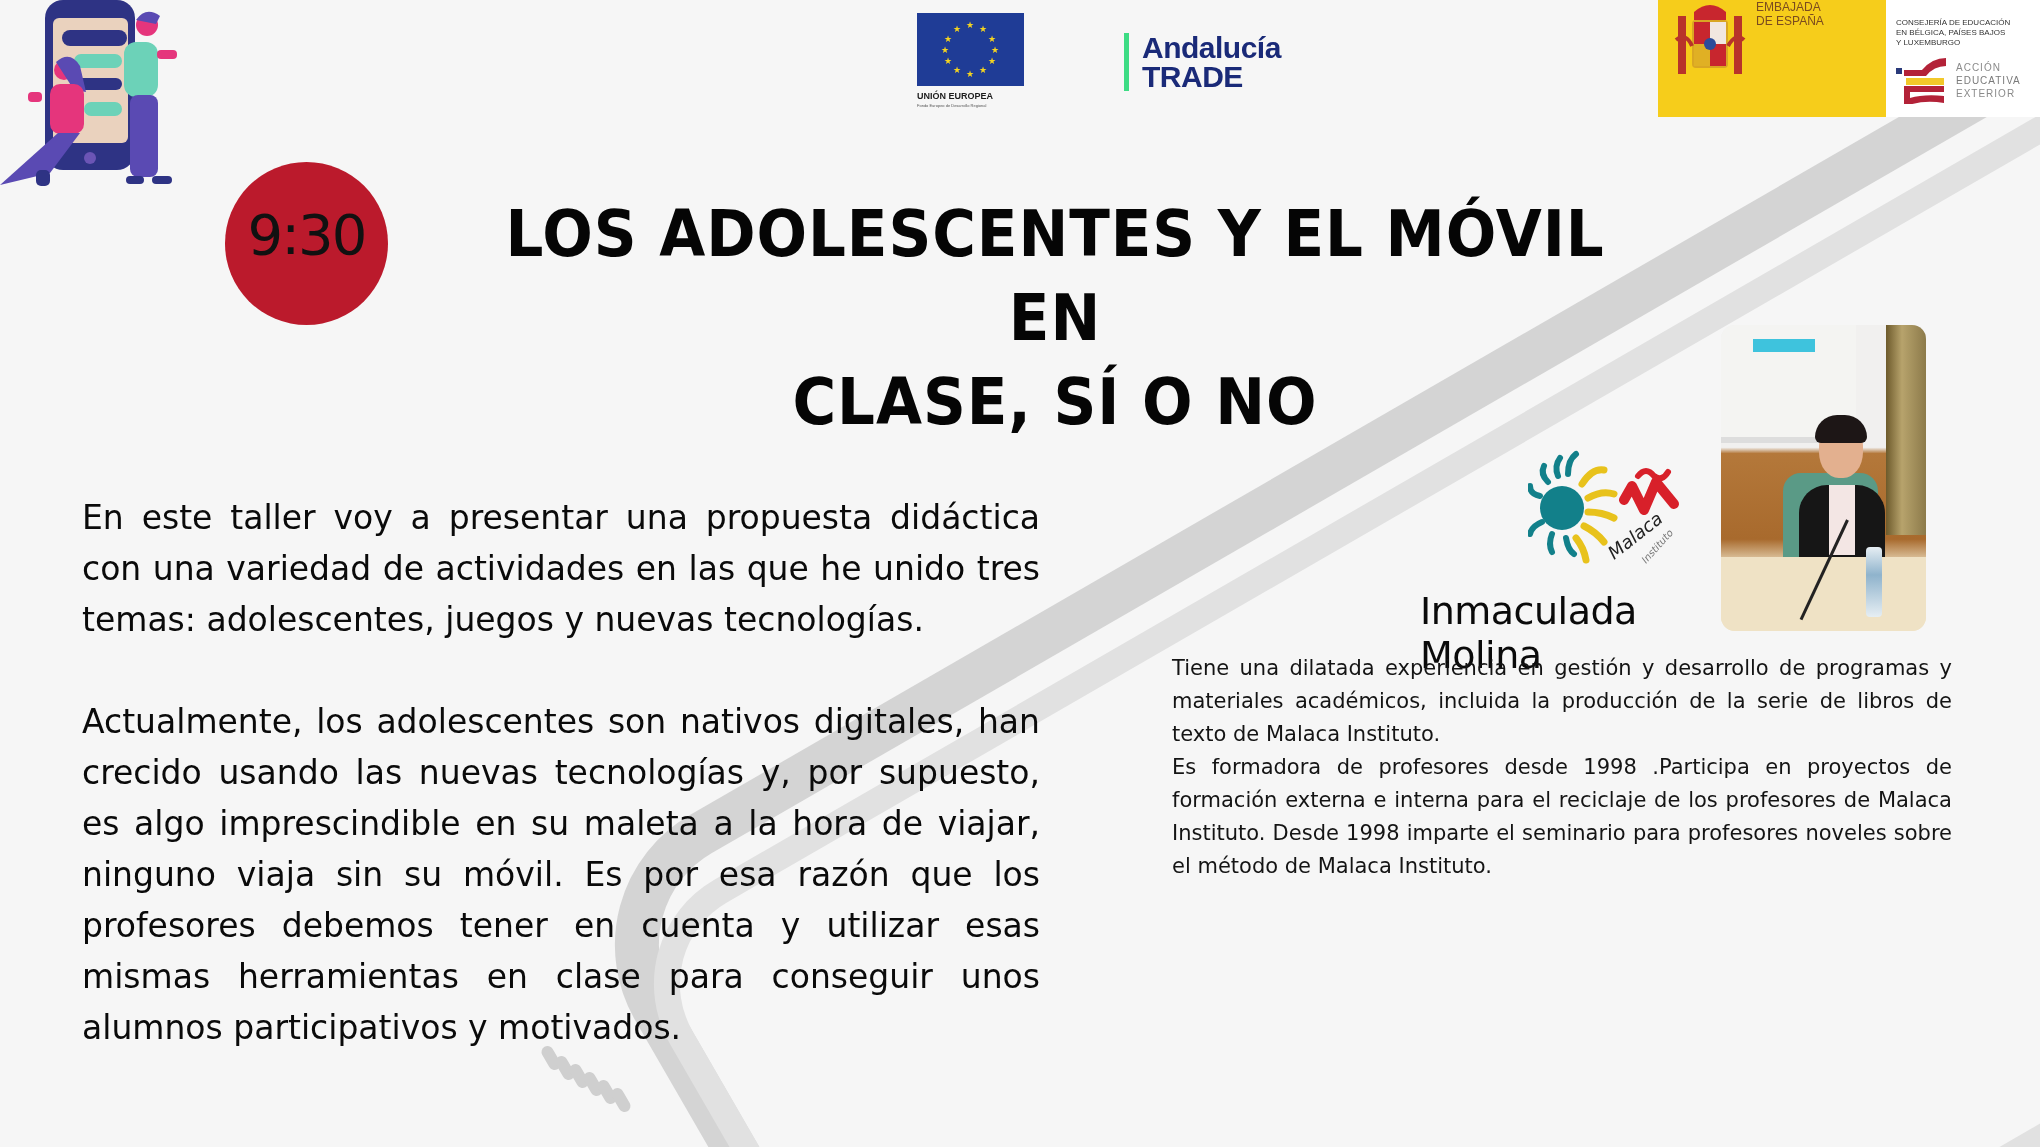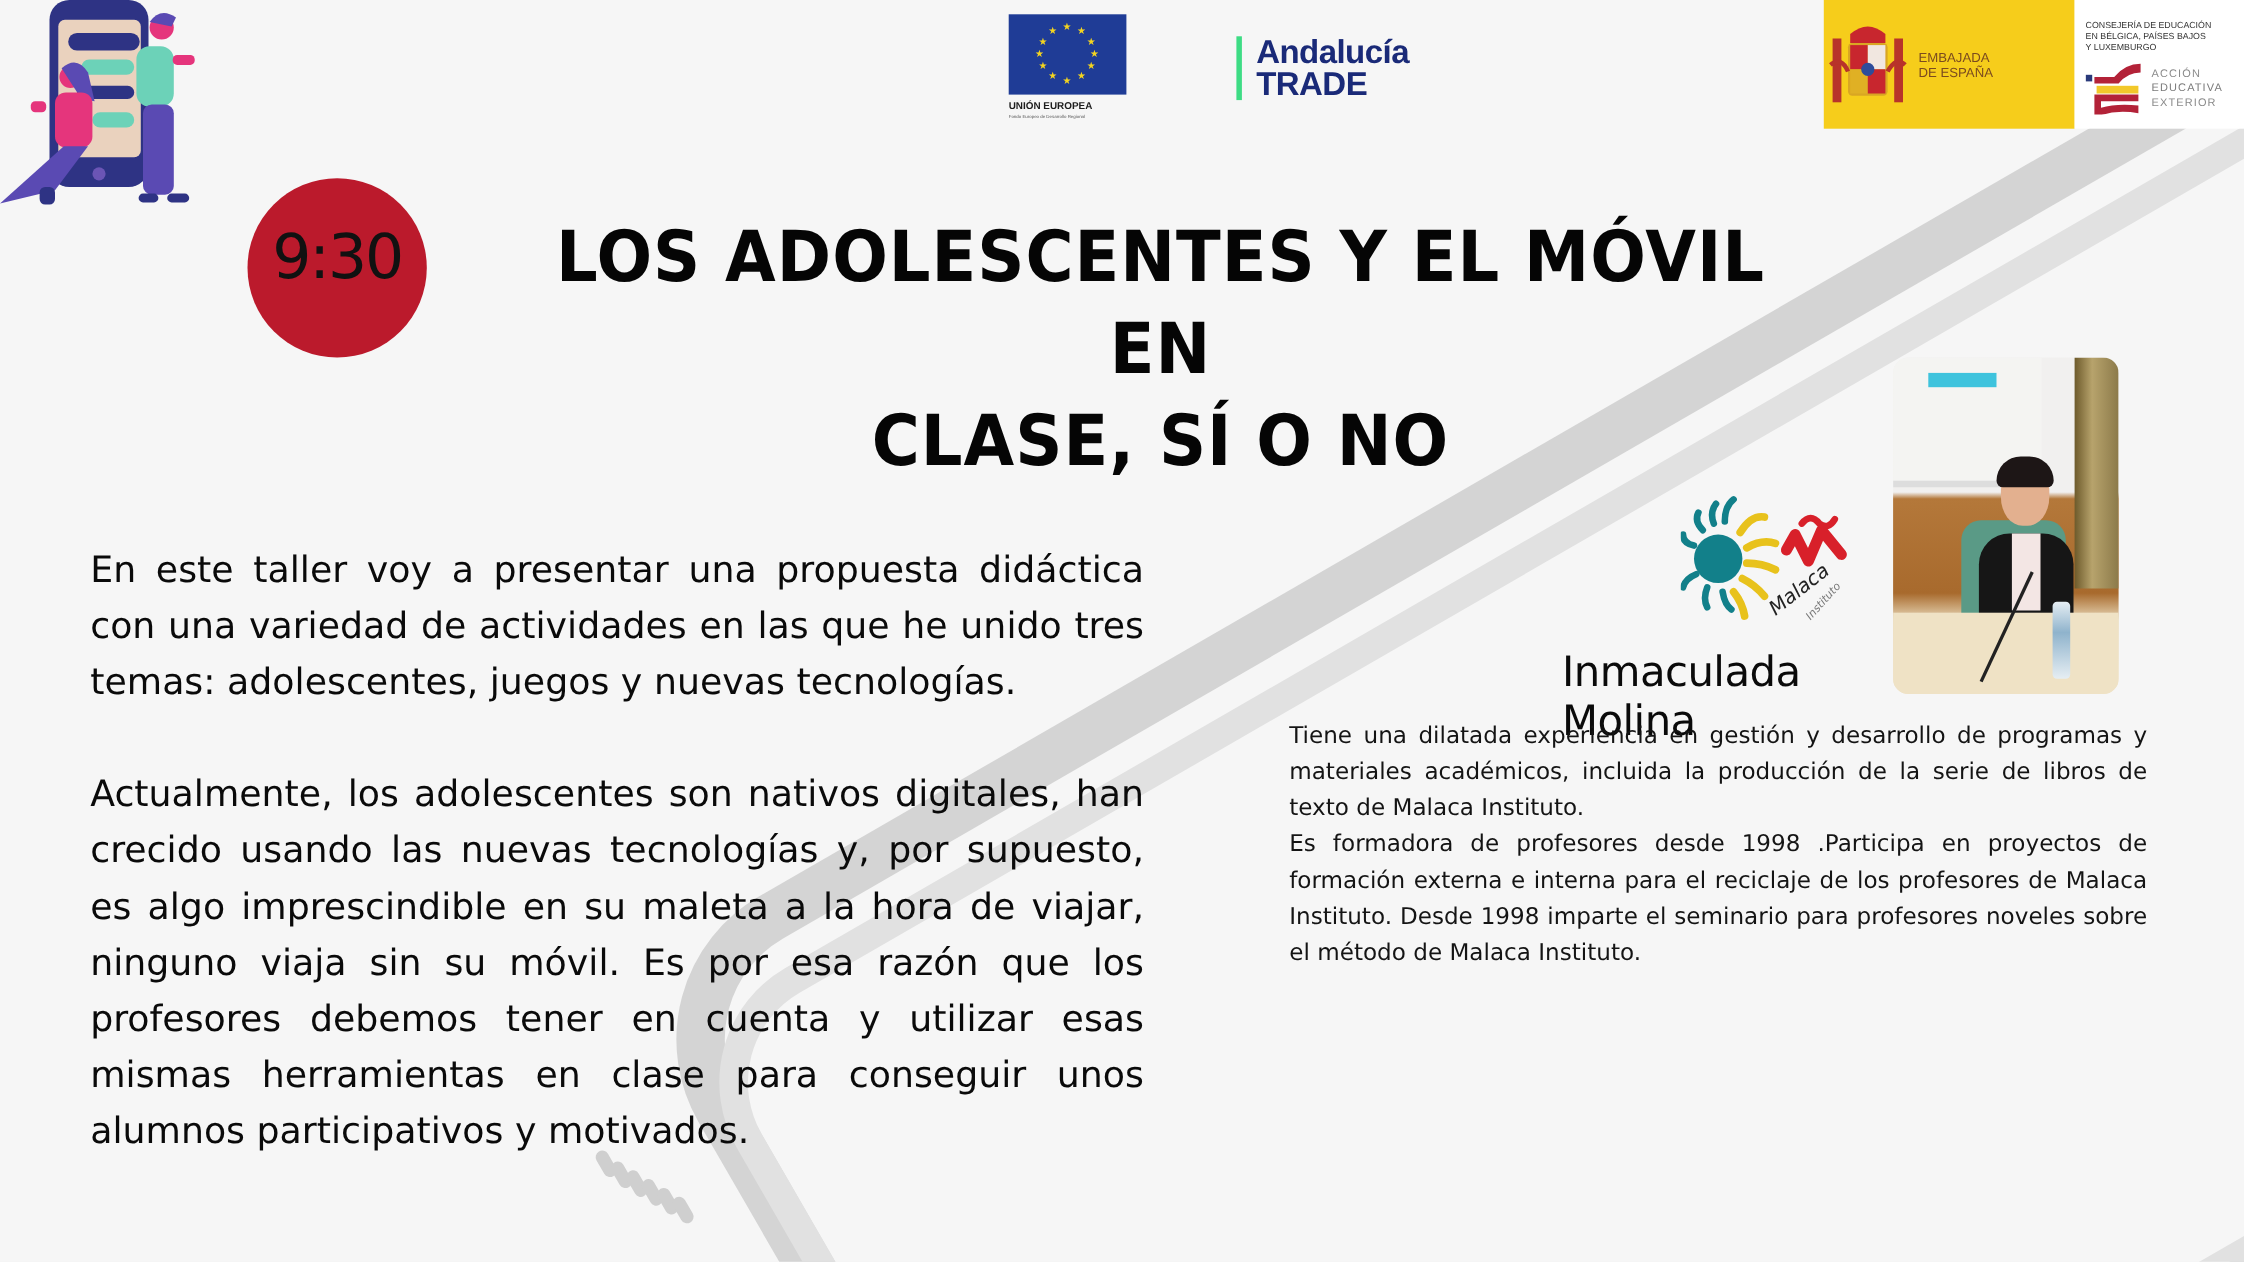--- a/index.html
+++ b/index.html
@@ -51,21 +51,21 @@
   .eu-sub { font-family: "Liberation Sans", sans-serif; font-size: 4px; color: #555; margin-top: 2px; }
 
   .logo-trade { position: absolute; left: 1124px; top: 33px; height: 60px; display: flex; }
   .trade-bar { width: 5px; height: 58px; background: #3ddc84; margin-right: 13px; }
   .trade-text { font-family: "Liberation Sans", sans-serif; font-weight: bold; color: #1a2a78; font-size: 30px; line-height: 29px; letter-spacing: -0.5px; }
 
   .logo-junta { position: absolute; left: 1395px; top: 33px; display: flex; align-items: center; }
   .junta-mark { width: 60px; height: 58px; margin-right: 10px; }
   .junta-text { font-family: "Liberation Sans", sans-serif; color: #2b2b2b; font-size: 23px; line-height: 24px; }
 
-  .logo-embajada { position: absolute; left: 1658px; top: 0; width: 228px; height: 117px; background: #f6cd1b; display: flex; align-items: center; padding-left: 4px; }
+  .logo-embajada { position: absolute; left: 1658px; top: 0; width: 228px; height: 117px; background: #f6cd1b; display: flex; padding-left: 16px; }
   .coat { width: 72px; height: 80px; margin-right: 10px; }
   .embajada-text { font-family: "Liberation Sans", sans-serif; font-size: 12px; line-height: 14px; color: #7b4b1f; }
 
   .logo-accion { position: absolute; left: 1886px; top: 0; width: 154px; height: 117px; background: #ffffff; padding: 18px 0 0 10px; }
   .accion-head { font-family: "Liberation Sans", sans-serif; font-size: 8px; line-height: 10px; color: #333; }
   .accion-row { display: flex; align-items: center; margin-top: 8px; }
   .accion-mark { width: 52px; height: 48px; margin-right: 8px; }
   .accion-text { font-family: "Liberation Sans", sans-serif; font-size: 10px; line-height: 13px; letter-spacing: 1px; color: #8a8a8a; }
   .accion-text .mid { color: #7a7a7a; }
 

